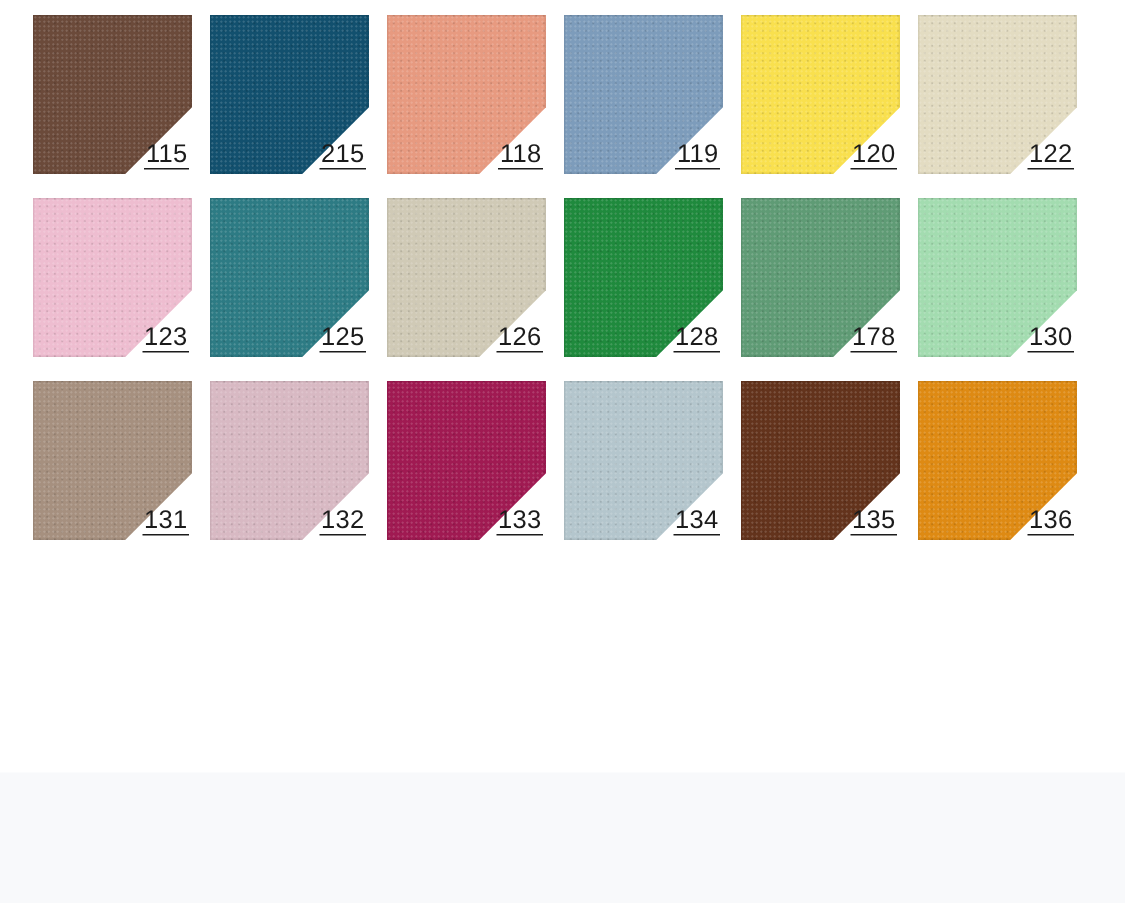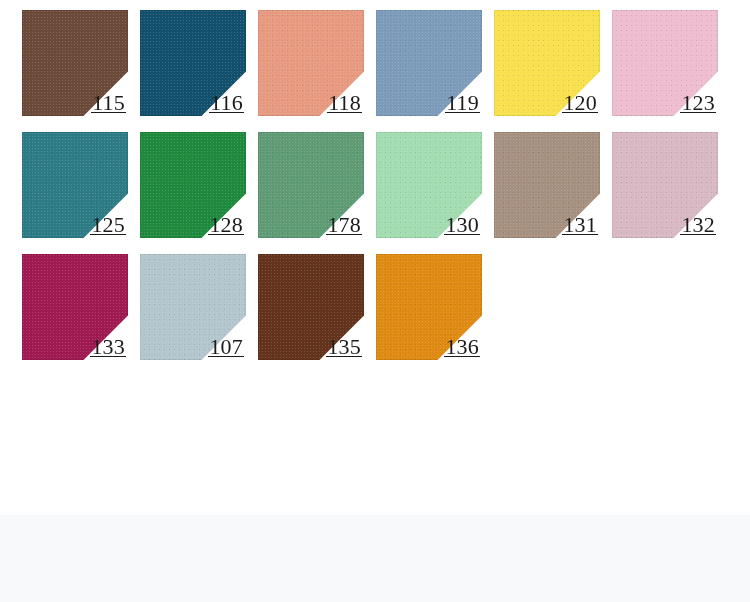--- a/index.html
+++ b/index.html
@@ -62,22 +62,22 @@
       radial-gradient(rgba(255,255,255,.55) 0.6px, transparent 0.7px),
       radial-gradient(rgba(0,0,0,.40) 0.5px, transparent 0.6px);
     background-size: 3px 3px, 5px 5px;
     background-position: 0 0, 2px 3px;
   }
 
   .swatch-label {
     position: absolute;
     right: 2px;
     bottom: 3px;
-    font-family: Liberation Serif, serif;
-    font-size: 22px;
+    font-family: Liberation Sans, sans-serif;
+    font-size: 17px;
     line-height: 17px;
     letter-spacing: .2px;
     color: #1b1b1b;
     border-bottom: 1.5px solid #1b1b1b;
     padding: 0 1px 1px 1px;
     z-index: 2;
     -webkit-user-select: none;
     user-select: none;
     margin-left: 19px;
   }
@@ -110,48 +110,58 @@
 
   <div class="swatch-grid">
       <div class="swatch">
         <div class="swatch-color" style="background-color: rgb(107, 74, 58);"></div>
         <div class="swatch-edge"></div>
         <div class="swatch-label" style="color: rgb(27, 27, 27); border-bottom-color: rgb(27, 27, 27);">115</div>
       </div>
       <div class="swatch">
         <div class="swatch-color" style="background-color: rgb(18, 80, 110);"></div>
         <div class="swatch-edge"></div>
-        <div class="swatch-label" style="color: rgb(27, 27, 27); border-bottom-color: rgb(27, 27, 27);">116</div>
+        <div class="swatch-label" style="color: rgb(27, 27, 27); border-bottom-color: rgb(27, 27, 27);">215</div>
       </div>
       <div class="swatch">
         <div class="swatch-color" style="background-color: rgb(231, 154, 128);"></div>
         <div class="swatch-edge"></div>
         <div class="swatch-label" style="color: rgb(27, 27, 27); border-bottom-color: rgb(27, 27, 27);">118</div>
       </div>
       <div class="swatch">
         <div class="swatch-color" style="background-color: rgb(125, 156, 187);"></div>
         <div class="swatch-edge"></div>
         <div class="swatch-label" style="color: rgb(27, 27, 27); border-bottom-color: rgb(27, 27, 27);">119</div>
       </div>
       <div class="swatch">
         <div class="swatch-color" style="background-color: rgb(249, 224, 78);"></div>
         <div class="swatch-edge"></div>
         <div class="swatch-label" style="color: rgb(27, 27, 27); border-bottom-color: rgb(27, 27, 27);">120</div>
       </div>
       <div class="swatch">
+        <div class="swatch-color" style="background-color: rgb(227, 220, 194);"></div>
+        <div class="swatch-edge"></div>
+        <div class="swatch-label" style="color: rgb(27, 27, 27); border-bottom-color: rgb(27, 27, 27);">122</div>
+      </div>
+      <div class="swatch">
         <div class="swatch-color" style="background-color: rgb(238, 189, 208);"></div>
         <div class="swatch-edge"></div>
         <div class="swatch-label" style="color: rgb(27, 27, 27); border-bottom-color: rgb(27, 27, 27);">123</div>
       </div>
       <div class="swatch">
         <div class="swatch-color" style="background-color: rgb(45, 123, 132);"></div>
         <div class="swatch-edge"></div>
         <div class="swatch-label" style="color: rgb(27, 27, 27); border-bottom-color: rgb(27, 27, 27);">125</div>
       </div>
       <div class="swatch">
+        <div class="swatch-color" style="background-color: rgb(208, 202, 182);"></div>
+        <div class="swatch-edge"></div>
+        <div class="swatch-label" style="color: rgb(27, 27, 27); border-bottom-color: rgb(27, 27, 27);">126</div>
+      </div>
+      <div class="swatch">
         <div class="swatch-color" style="background-color: rgb(31, 138, 61);"></div>
         <div class="swatch-edge"></div>
         <div class="swatch-label" style="color: rgb(27, 27, 27); border-bottom-color: rgb(27, 27, 27);">128</div>
       </div>
       <div class="swatch">
         <div class="swatch-color" style="background-color: rgb(95, 155, 117);"></div>
         <div class="swatch-edge"></div>
         <div class="swatch-label" style="color: rgb(27, 27, 27); border-bottom-color: rgb(27, 27, 27);">178</div>
       </div>
       <div class="swatch">
@@ -170,21 +180,21 @@
         <div class="swatch-label" style="color: rgb(27, 27, 27); border-bottom-color: rgb(27, 27, 27);">132</div>
       </div>
       <div class="swatch">
         <div class="swatch-color" style="background-color: rgb(160, 26, 82);"></div>
         <div class="swatch-edge"></div>
         <div class="swatch-label" style="color: rgb(27, 27, 27); border-bottom-color: rgb(27, 27, 27);">133</div>
       </div>
       <div class="swatch">
         <div class="swatch-color" style="background-color: rgb(180, 198, 205);"></div>
         <div class="swatch-edge"></div>
-        <div class="swatch-label" style="color: rgb(27, 27, 27); border-bottom-color: rgb(27, 27, 27);">107</div>
+        <div class="swatch-label" style="color: rgb(27, 27, 27); border-bottom-color: rgb(27, 27, 27);">134</div>
       </div>
       <div class="swatch">
         <div class="swatch-color" style="background-color: rgb(99, 51, 28);"></div>
         <div class="swatch-edge"></div>
         <div class="swatch-label" style="color: rgb(27, 27, 27); border-bottom-color: rgb(27, 27, 27);">135</div>
       </div>
       <div class="swatch">
         <div class="swatch-color" style="background-color: rgb(222, 138, 19);"></div>
         <div class="swatch-edge"></div>
         <div class="swatch-label" style="color: rgb(27, 27, 27); border-bottom-color: rgb(27, 27, 27);">136</div>

